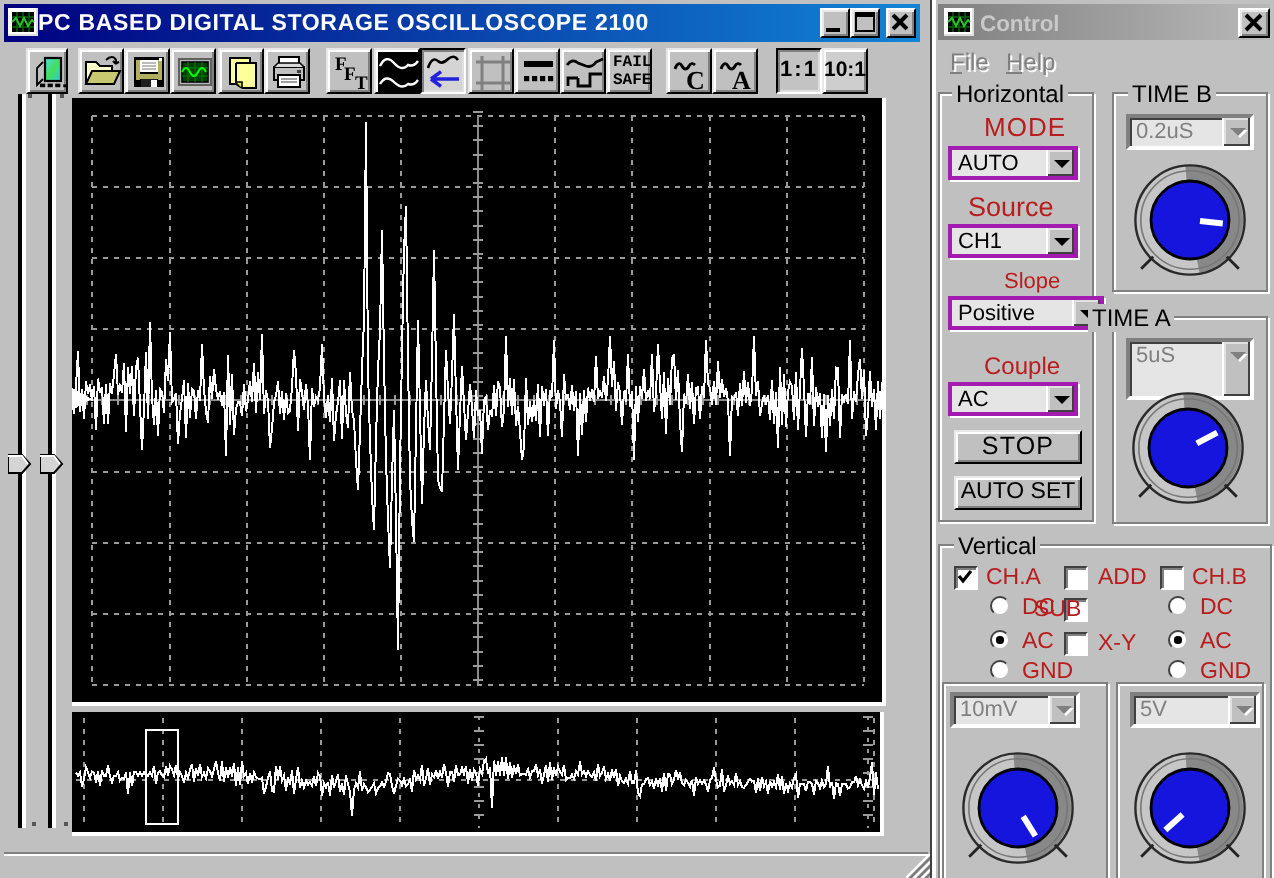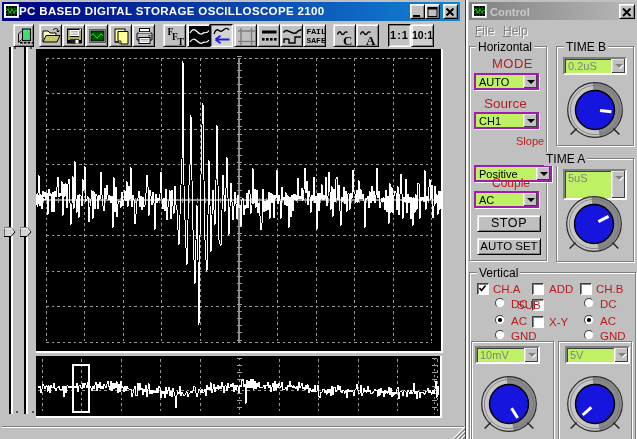--- a/index.html
+++ b/index.html
@@ -27,21 +27,21 @@
 
 #status{left:2px;top:426px;width:462px;height:13px;background:#c0c0c0;border-top:1px solid #808080;box-shadow:inset 0 1px 0 #fff;}
 
 #ctlwin{left:466px;top:0;width:171px;height:439px;background:#c0c0c0;border-left:2px solid #fff;}
 #ctl-dark{left:465px;top:0;width:1px;height:439px;background:#404040;}
 #ctitle{left:469px;top:2px;width:166px;height:18px;background:linear-gradient(90deg,#808080,#b8b8b8);}
 
 .grp{position:absolute;border:1px solid #808080;box-shadow:1px 1px 0 #fff,inset 1px 1px 0 #fff;}
 .glabel{position:absolute;background:#c0c0c0;font-size:12px;color:#000;padding:0 2px;white-space:nowrap;}
 
-.combo{position:absolute;height:17px;background:#bef264;border:2px solid #a21caf;box-shadow:1px 1px 0 #fff;}
+.combo{position:absolute;height:17px;background:#e5e5e5;border:2px solid #a21caf;box-shadow:1px 1px 0 #fff;}
 .combo .t{position:absolute;left:3px;top:1px;font-size:11px;color:#000;white-space:nowrap;}
 .combo .btn{position:absolute;right:0;top:0;bottom:0;width:14px;background:#c0c0c0;border-left:1px solid #fff;box-shadow:inset -1px -1px 0 #404040,inset 1px 1px 0 #e0e0e0;}
 .combo .btn:after{content:"";position:absolute;left:3px;top:5px;border:4px solid transparent;border-top:4px solid #000;}
 .combo.dis{border-color:#808080 #fff #fff #808080;box-shadow:inset 1px 1px 0 #404040;}
 .combo.dis .t{color:#808080;}
 .combo.dis .btn:after{border-top-color:#808080;}
 .combo.dis .btn:before{content:"";position:absolute;left:4px;top:6px;border:4px solid transparent;border-top:4px solid #fff;}
 
 .pbtn{position:absolute;background:#c0c0c0;border:1px solid;border-color:#e8e8e8 #000 #000 #e8e8e8;box-shadow:inset 1px 1px 0 #fff,inset -1px -1px 0 #808080;text-align:center;font-size:12.5px;color:#000;}
 
@@ -374,22 +374,22 @@
 <div class="lab" style="left:492px;top:56px;font-size:13px;letter-spacing:.5px">MODE</div>
 <div class="combo" style="left:474px;top:73px;width:65px">
     <span class="t">AUTO</span>
     <span class="btn"></span>
   </div>
 <div class="lab" style="left:484px;top:96px;font-size:13.5px">Source</div>
 <div class="combo" style="left:474px;top:112px;width:65px">
     <span class="t">CH1</span>
     <span class="btn"></span>
   </div>
-<div class="lab" style="left:516px;top:135px;font-size:11px">Slope</div>
-<div class="combo" style="left:474px;top:165px;width:78px">
+<div class="lab" style="left:502px;top:135px;font-size:11px">Slope</div>
+<div class="combo" style="left:474px;top:148px;width:78px">
     <span class="t">Positive</span>
     <span class="btn"></span>
   </div>
 <div class="lab" style="left:492px;top:176px;font-size:12px">Couple</div>
 <div class="combo" style="left:474px;top:191px;width:65px">
     <span class="t">AC</span>
     <span class="btn"></span>
   </div>
 <div class="pbtn" style="left:477px;top:215px;width:64px;height:17px;line-height:15px;letter-spacing:.6px">STOP</div>
 <div class="pbtn" style="left:477px;top:238px;width:64px;height:17px;line-height:15px;font-size:11.5px;white-space:nowrap">AUTO SET</div>

